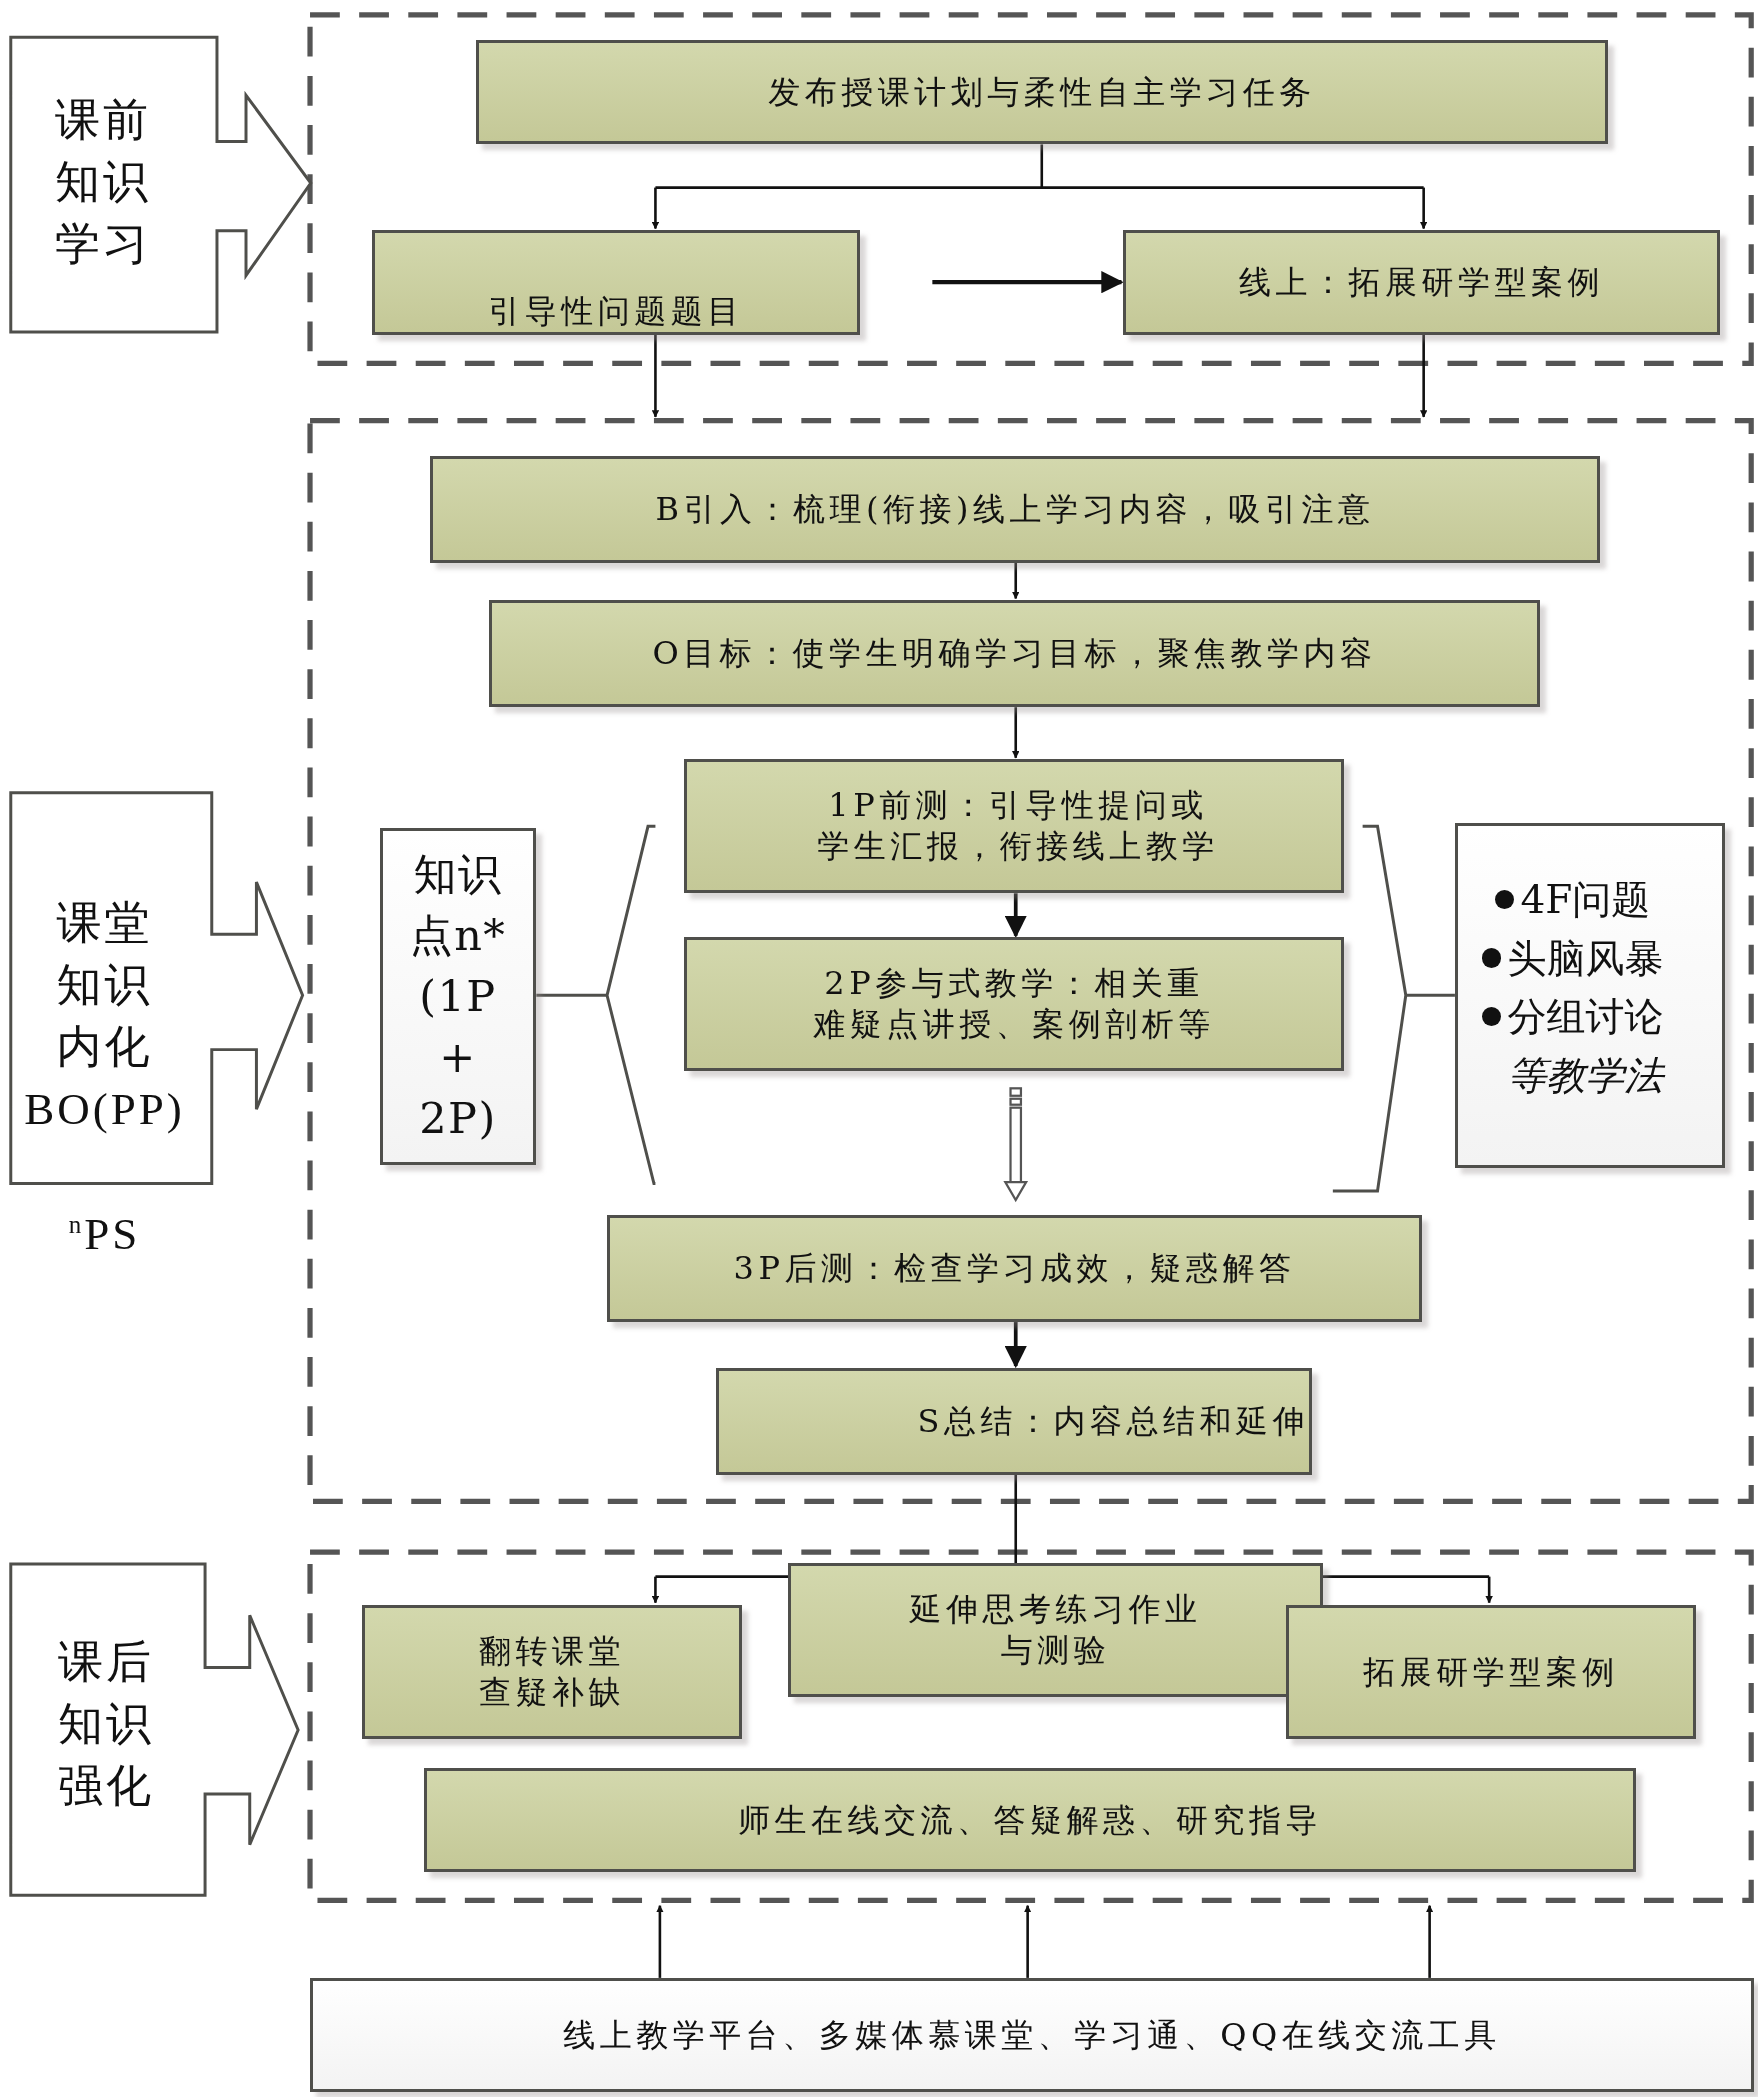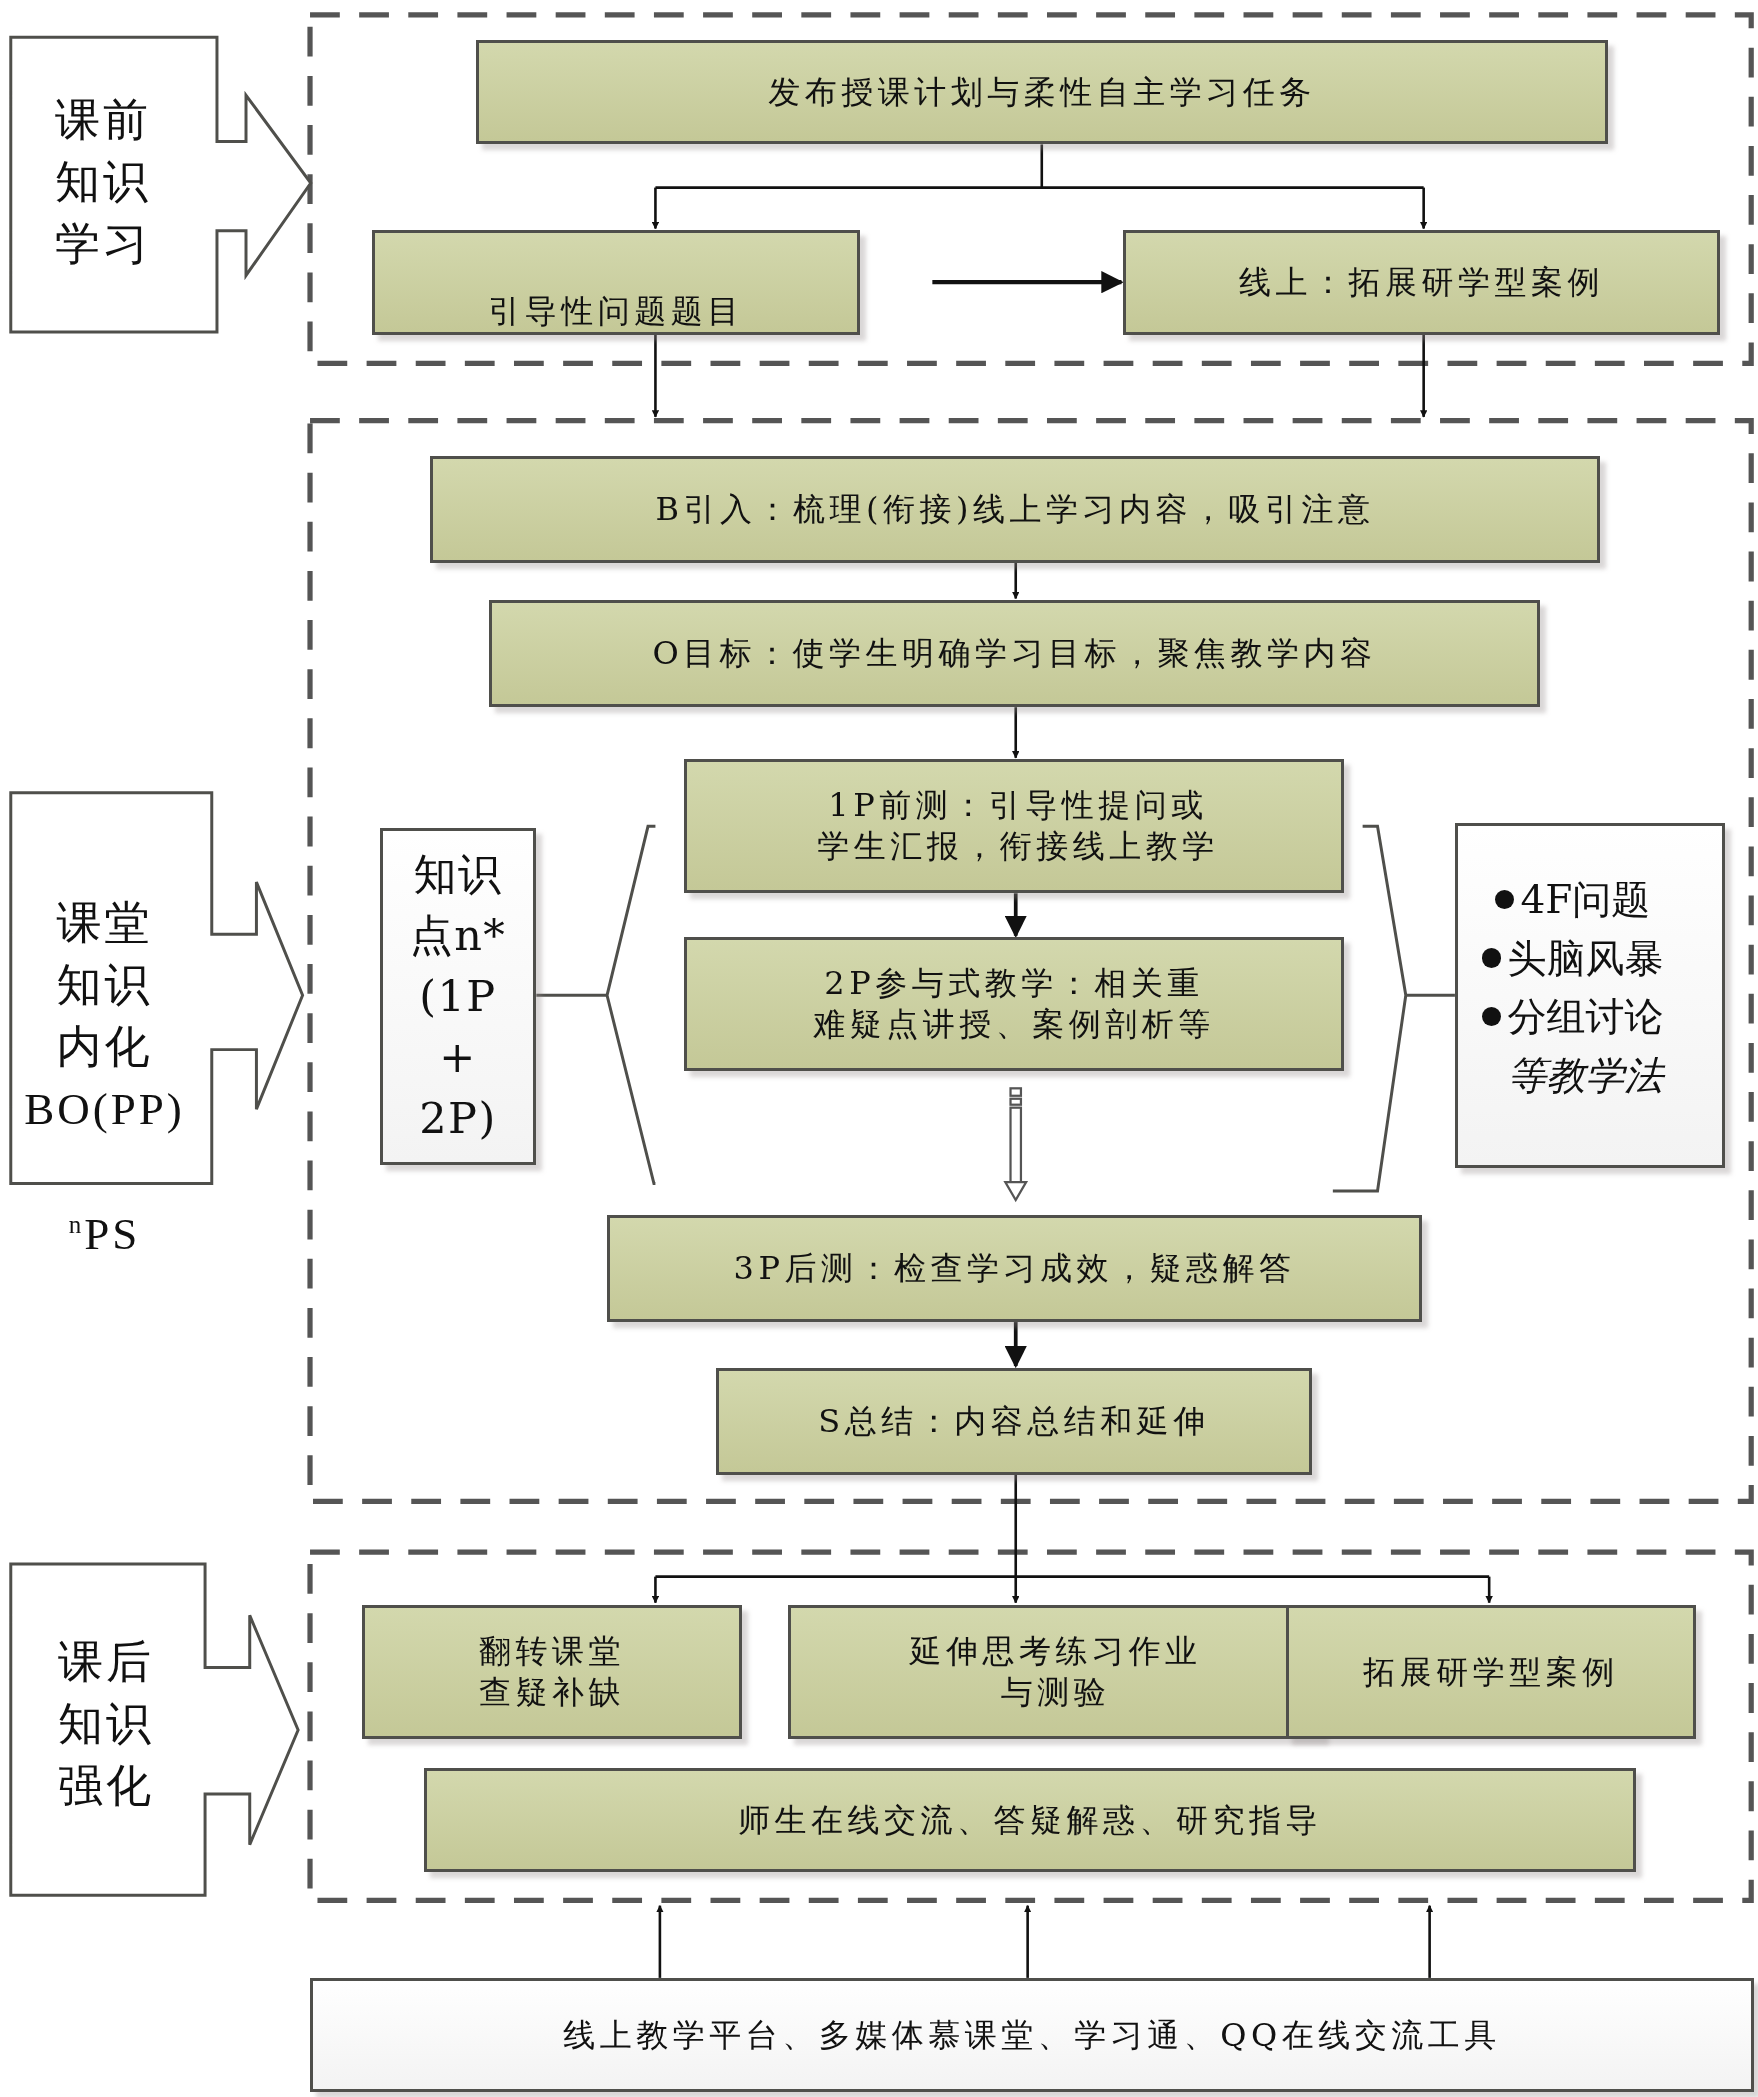--- a/index.html
+++ b/index.html
@@ -134,29 +134,29 @@
   <div class="bullets" style="left:24px; top:45px;">
     <div class="bullet-row"><span class="dot"></span><span>4F问题</span></div>
     <div class="bullet-row"><span class="dot"></span><span>头脑风暴</span></div>
     <div class="bullet-row"><span class="dot"></span><span>分组讨论</span></div>
     <div class="bullet-row cont">等教学法</div>
   </div>
 </div>
 <div class="node green" style="left:607px; top:1215px; width:815px; height:107px;">
   <span class="t">3P后测：检查学习成效，疑惑解答</span>
 </div>
-<div class="node green" style="left:716px; top:1368px; width:596px; height:107px;">
+<div class="node green" style="left:716px; top:1368px; width:596px; height:107px;justify-content:flex-end;">
   <span class="t">S总结：内容总结和延伸</span>
 </div>
 
 <div class="node green" style="left:362px; top:1605px; width:380px; height:134px;">
   <span class="t">翻转课堂
 查疑补缺</span>
 </div>
-<div class="node green" style="left:788px; top:1605px; width:535px; height:134px;">
+<div class="node green" style="left:788px; top:1563px; width:535px; height:134px;">
   <span class="t">延伸思考练习作业
 与测验</span>
 </div>
 <div class="node green" style="left:1286px; top:1605px; width:410px; height:134px;">
   <span class="t">拓展研学型案例</span>
 </div>
 <div class="node green" style="left:424px; top:1768px; width:1212px; height:104px;">
   <span class="t">师生在线交流、答疑解惑、研究指导</span>
 </div>
 

